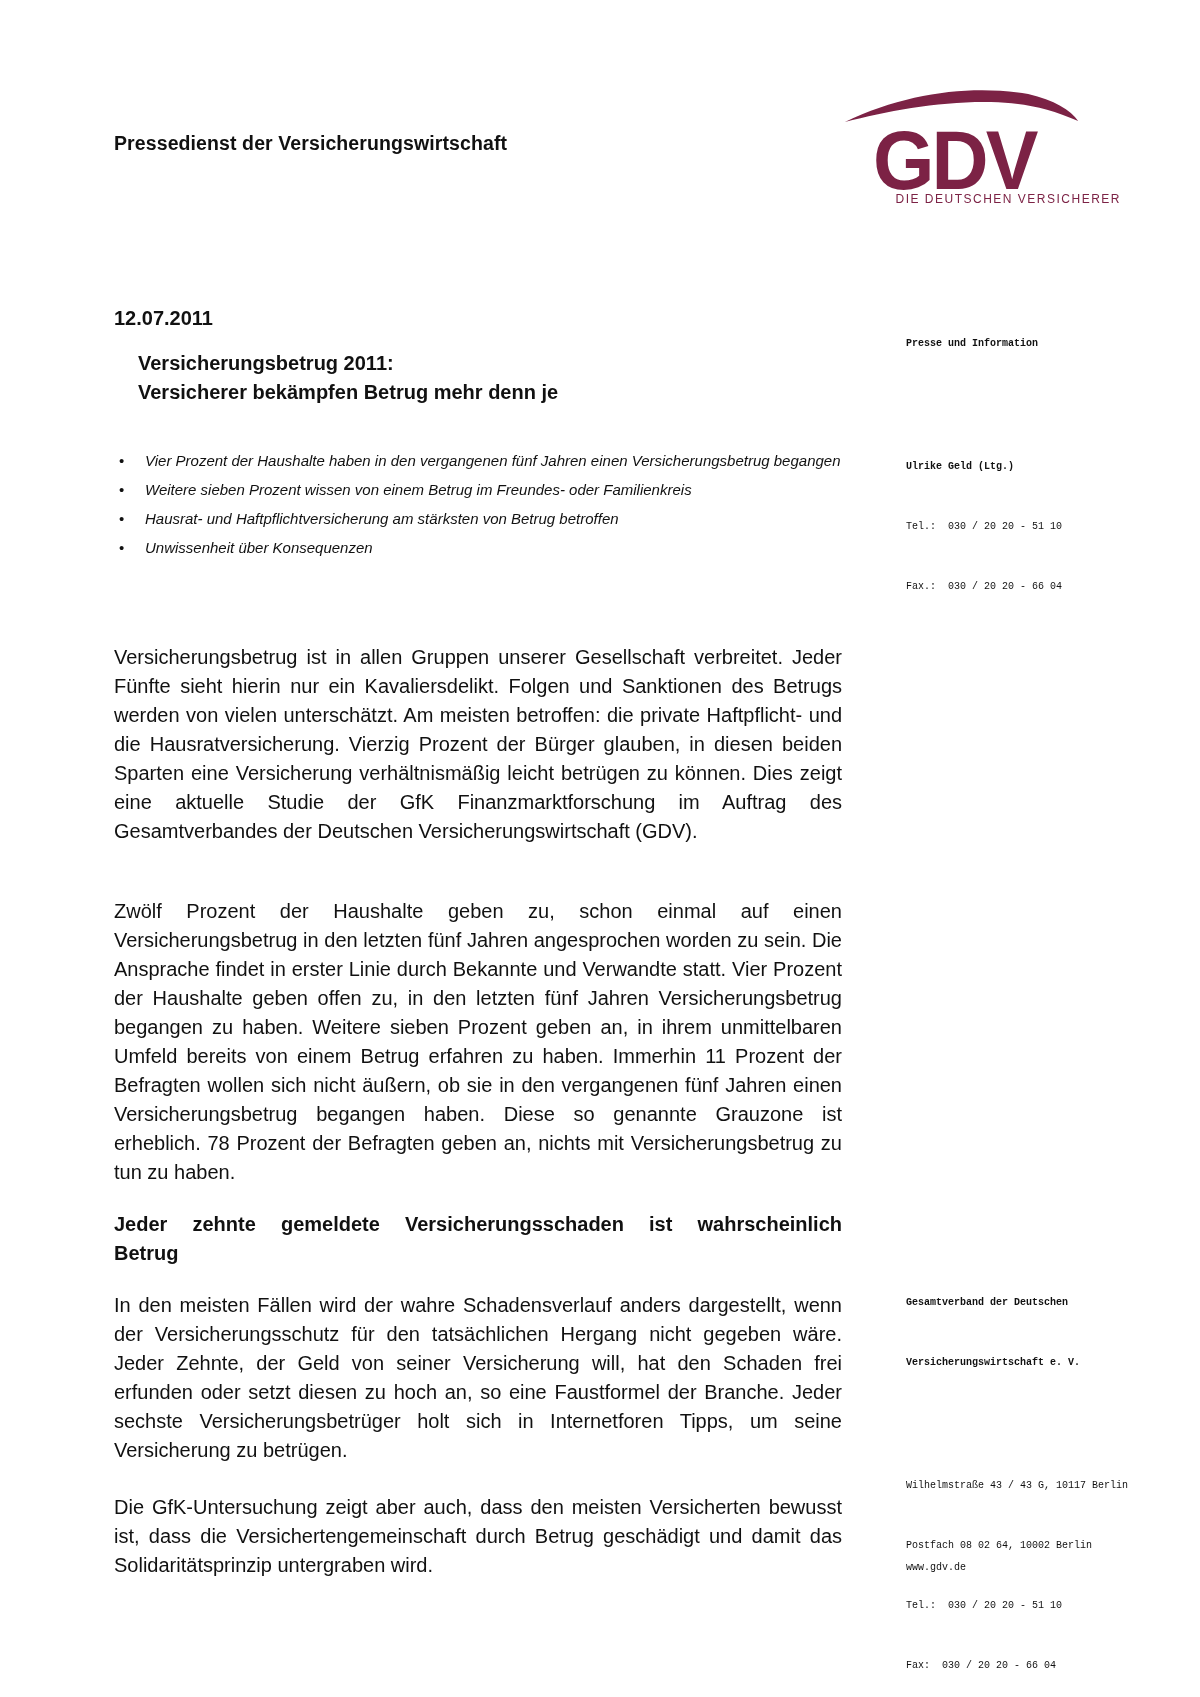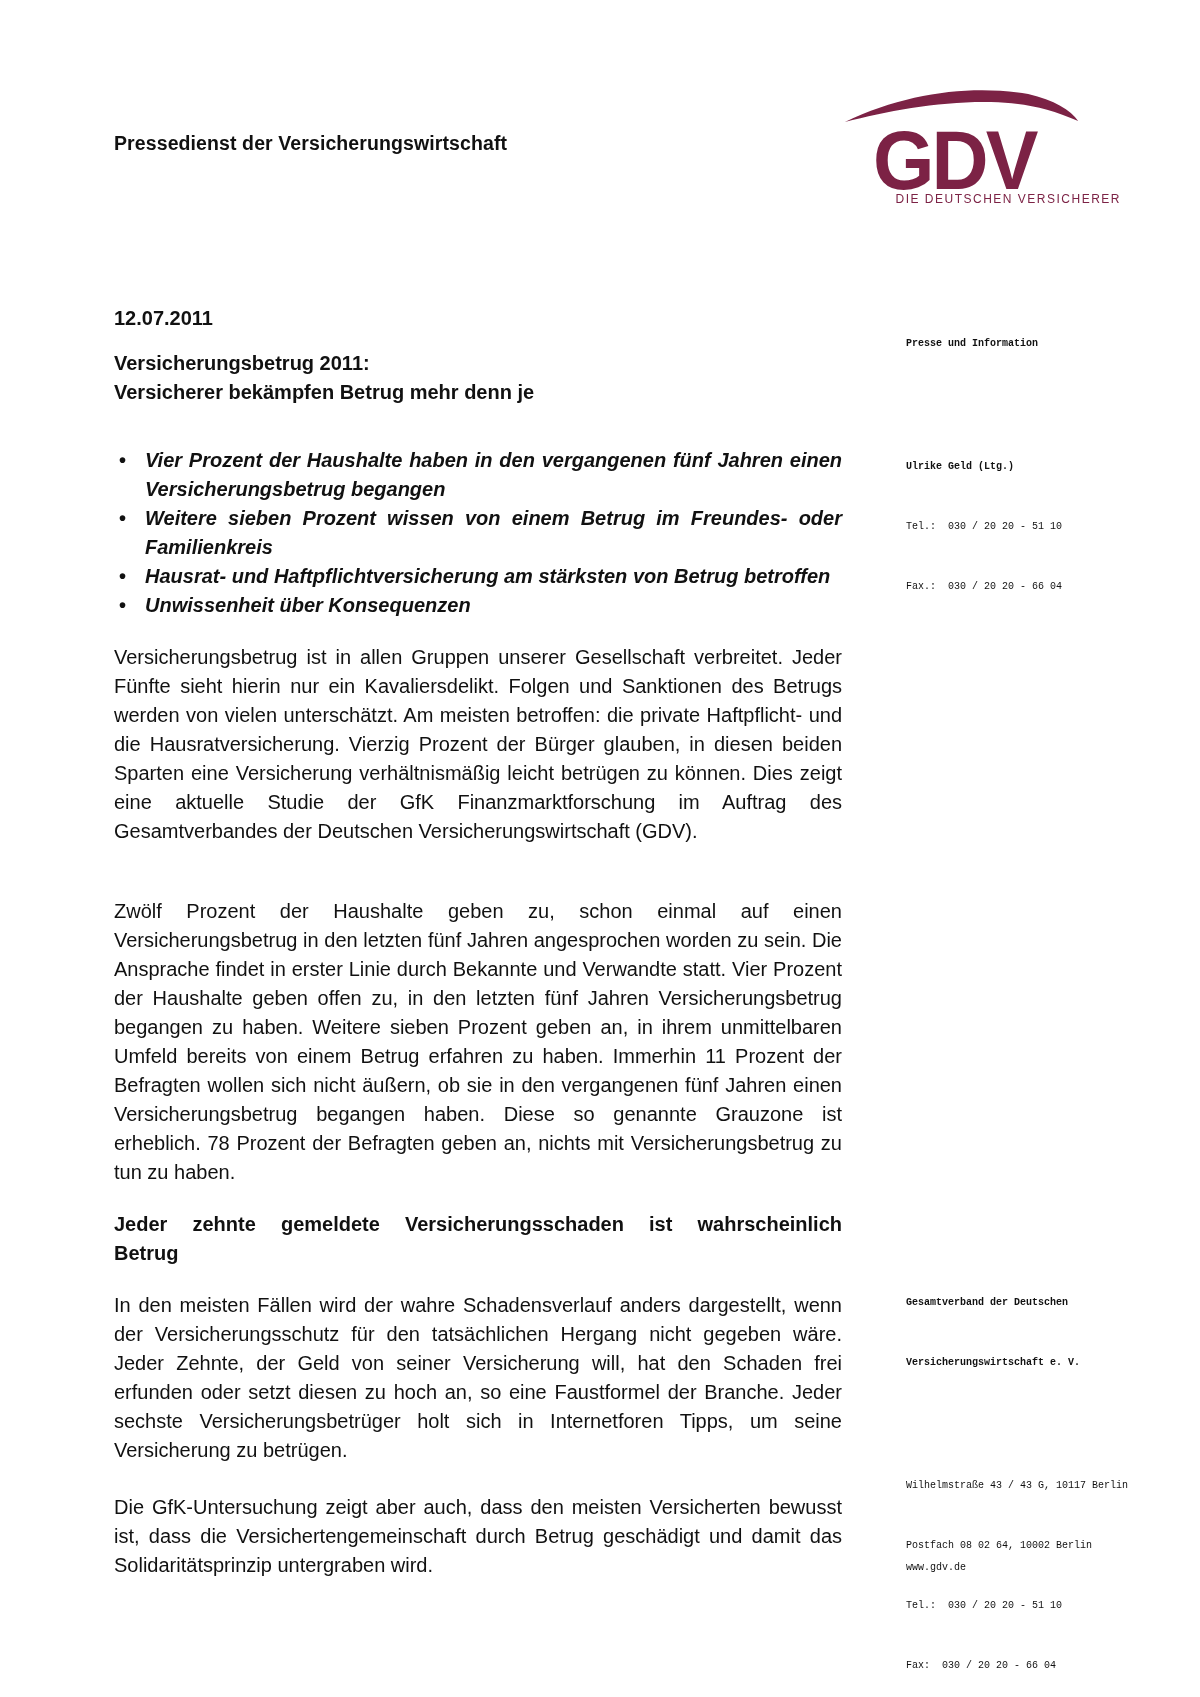--- a/index.html
+++ b/index.html
@@ -26,24 +26,24 @@
     transform:scaleX(.94);transform-origin:left top;
     line-height:1;
   }
   .logo-tagline{
     position:absolute;right:22px;top:108px;
     font-size:12px;letter-spacing:1.5px;white-space:nowrap;
   }
   
   .main{position:absolute;left:114px;width:728px;}
   .date-line{top:288px;font-size:20px;font-weight:bold;margin-top:19px;}
-  .headline{top:349px;font-size:20px;font-weight:bold;line-height:29px;}
+  .headline{top:349px;font-size:20px;font-weight:bold;line-height:29px;margin-left:24px;}
   .bullet-list{
     top:446px;list-style:none;margin:0;padding:0;
-    font-size:20px;font-style:italic;line-height:29px;text-align:justify;font-weight:bold;
+    font-size:15px;font-style:italic;line-height:29px;text-align:justify;
   }
   .bullet-list li{position:relative;padding-left:31px;}
   .bullet-list li::before{
     content:"\2022";position:absolute;left:5px;top:0;
     font-style:normal;
   }
   .bodytext{font-size:20px;line-height:29px;text-align:justify;}
   .p1{top:643px;}
   .p2{top:897px;}
   .subheading{

